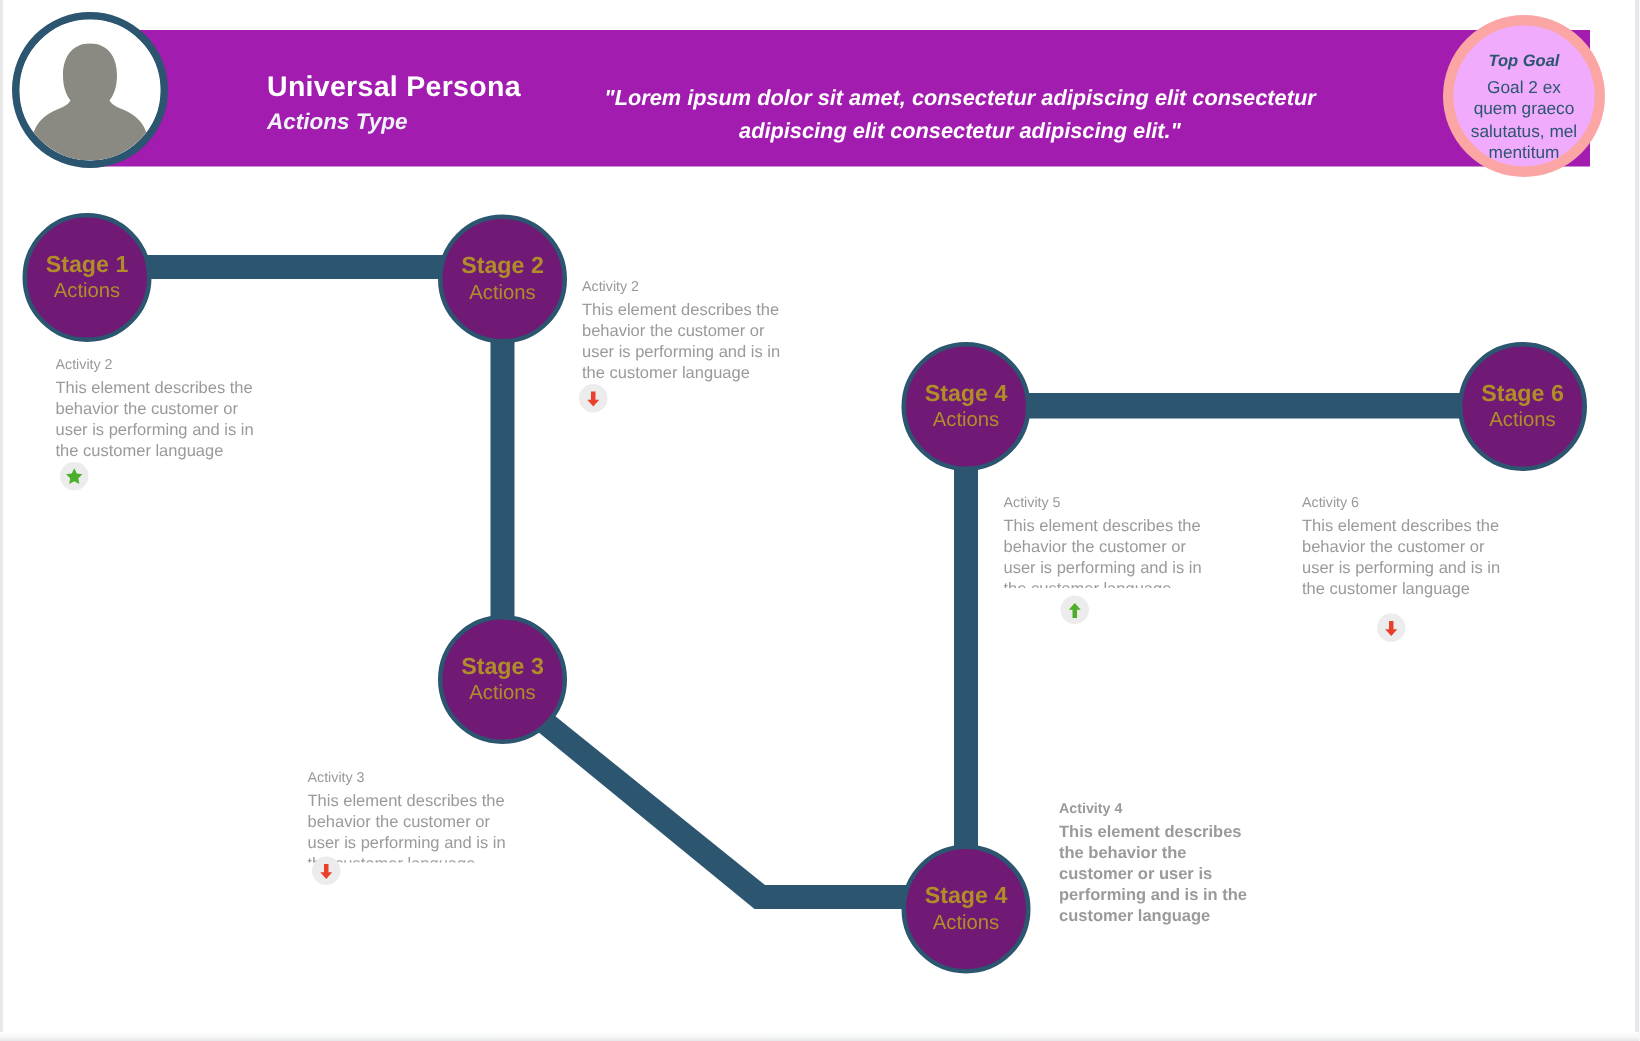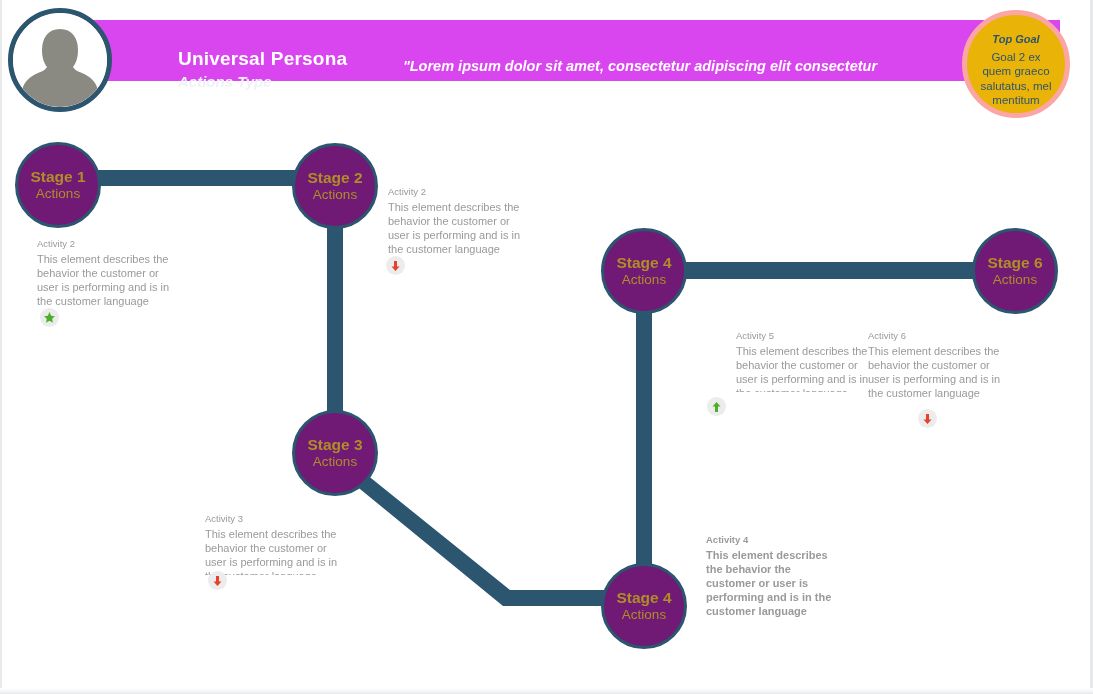--- a/index.html
+++ b/index.html
@@ -21,22 +21,22 @@
   .edge-bottom{position:absolute;left:0;bottom:0;width:1093px;height:6px;
     background:linear-gradient(to bottom,#ffffff 0%,#f4f5f6 60%,#e6e7e9 100%);}
 
   
   #connectors{position:absolute;left:0;top:0;width:1093px;height:694px;}
 
   
   .header-bar{
     position:absolute;
     left:60px;top:20px;
-    width:1000px;height:61px;
-    background:#d946ef;
+    width:1000px;height:91px;
+    background:#a21caf;
   }
   .avatar-wrap{
     position:absolute;left:8px;top:8px;
     width:104px;height:104px;border-radius:50%;
     background:#ffffff;
     border:5px solid #2c5570;
     box-sizing:border-box;
     overflow:hidden;
   }
   .avatar-svg{position:absolute;left:0;top:0;}
@@ -55,22 +55,22 @@
   }
   .quote{
     position:absolute;left:340px;top:36px;width:480px;
     color:#ffffff;
     font-size:14.5px;font-weight:bold;font-style:italic;
     text-align:center;line-height:1.5;
   }
   .goal-circle{
     position:absolute;left:962px;top:10px;
     width:108px;height:108px;border-radius:50%;
-    background:#eab308;
-    border:5px solid #fca5a5;
+    background:#f0abfc;
+    border:7px solid #fca5a5;
     box-sizing:border-box;
     overflow:hidden;
     text-align:center;
     z-index:5;
   }
   .goal-label{
     margin-top:18px;
     color:#2c5570;
     font-size:11px;font-weight:bold;font-style:italic;
   }
@@ -233,21 +233,21 @@
     <svg width="11" height="12" viewBox="0 0 20 24" xmlns="http://www.w3.org/2000/svg">
       <polygon points="7,2 13,2 13,13 18,13 10,22 2,13 7,13" fill="#e8402a"></polygon>
     </svg>
   </div>
 
   <div class="activity" style="left:706px;top:534px;font-weight:bold;">
     <p class="act-title">Activity 4</p>
     <p class="act-body">This element describes the behavior the customer or user is performing and is in the customer language</p>
   </div>
 
-  <div class="activity clipped" style="left:736px;top:330px;">
+  <div class="activity clipped" style="left:669px;top:330px;">
     <p class="act-title">Activity 5</p>
     <p class="act-body">This element describes the behavior the customer or user is performing and is in the customer language</p>
   </div>
   <div class="icon-badge" style="left:707px;top:397px;">
     <svg width="11" height="12" viewBox="0 0 20 24" xmlns="http://www.w3.org/2000/svg">
       <polygon points="10,2 18,11 13,11 13,22 7,22 7,11 2,11" fill="#4caf2a"></polygon>
     </svg>
   </div>
 
   <div class="activity" style="left:868px;top:330px;">

